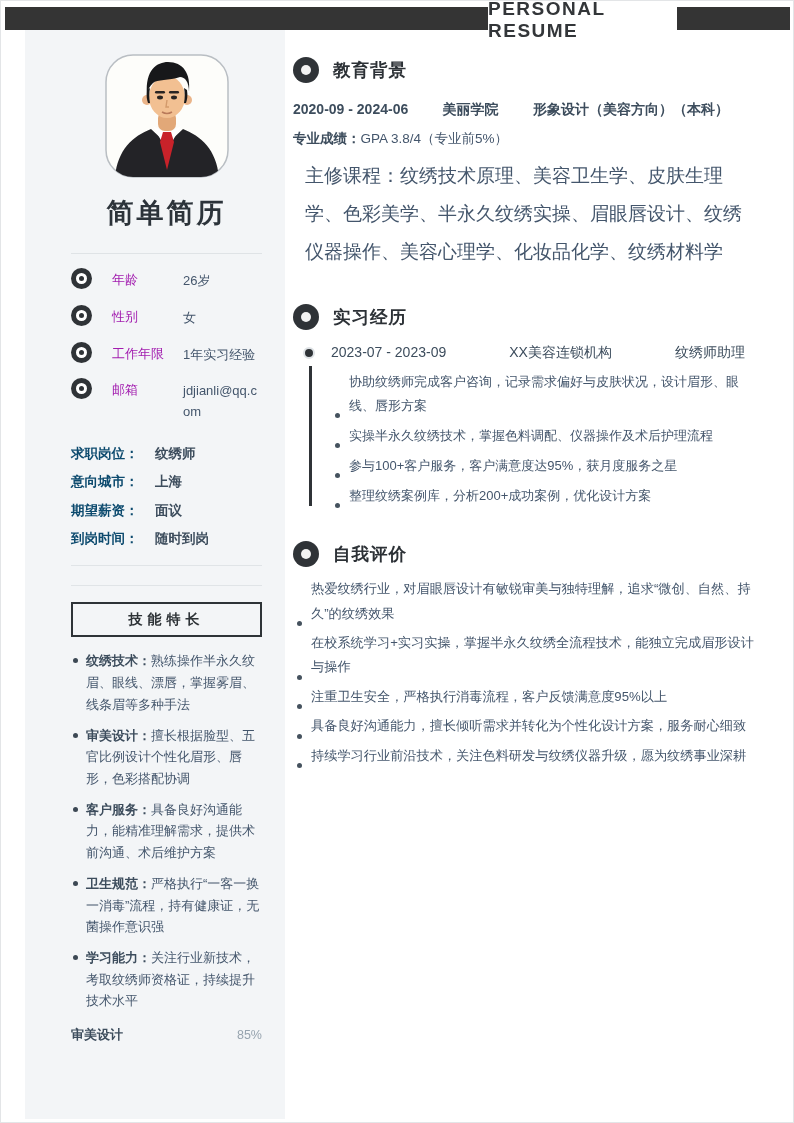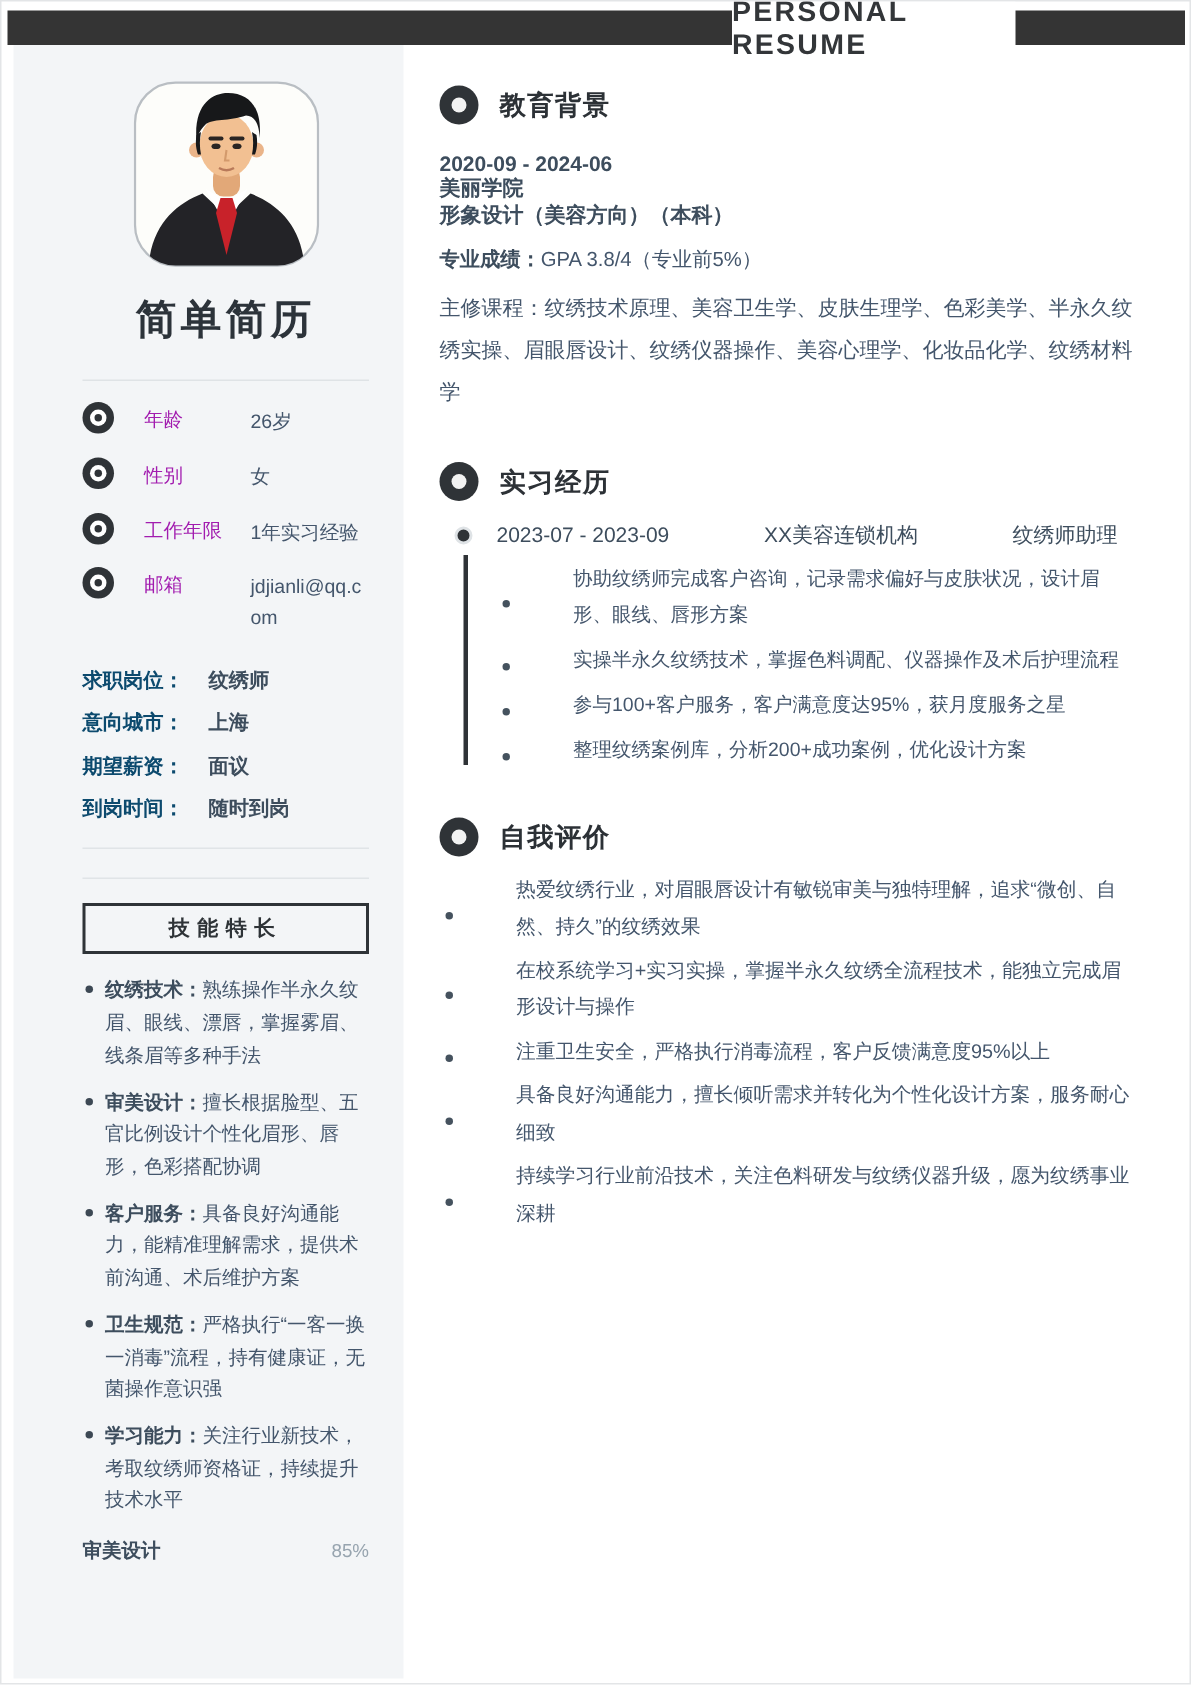--- a/index.html
+++ b/index.html
@@ -15,21 +15,21 @@
   
   .top-bar { position:absolute; left:4px; right:3px; top:6px; height:23px; background:#343434; }
   .resume-label-box {
     position:absolute; top:0; left:487px; width:189px; height:38px;
     background:#ffffff; display:flex; align-items:center; justify-content:center;
   }
   .resume-label { font-size:19px; font-weight:bold; letter-spacing:1.5px; color:#333639; }
 
   
   .sidebar {
-    position:absolute; left:8px; top:29px; width:260px; height:1089px;
+    position:absolute; left:24px; top:29px; width:260px; height:1089px;
     background:#f3f5f7; padding:24px 23px 0 46px;
   }
   .avatar-wrap { width:124px; height:124px; margin:0 auto; }
   .avatar-wrap svg { display:block; }
   .side-name { text-align:center; font-size:27px; font-weight:bold; letter-spacing:3px; color:#2c333a; margin-top:17px; }
   .divider { border-top:1px solid #dfe3e6; margin-top:22px; }
 
   .info-list { margin-top:14px; }
   .info-row { display:flex; align-items:flex-start; margin-top:13px; font-size:13px; }
   .donut-sm { flex:none; width:21px; height:21px; border-radius:50%; background:#2f3337;
@@ -68,35 +68,35 @@
 
   
   .main { position:absolute; left:268px; top:38px; right:8px; padding:18px 30px 0 24px; }
   .section-header { display:flex; align-items:center; }
   .donut-lg { flex:none; width:26px; height:26px; border-radius:50%; background:#2f3337;
               display:flex; align-items:center; justify-content:center; }
   .donut-lg .hole { width:10px; height:10px; border-radius:50%; background:#f2f2f2; }
   .section-title { font-size:17.5px; font-weight:bold; color:#2c3136; margin-left:14px; letter-spacing:1px; }
 
   .edu-head { display:flex; justify-content:space-between; margin-top:18px; padding-right:26px;
-              font-size:14px; font-weight:bold; color:#3d4d5d;flex-direction:column; }
+              font-size:14px; font-weight:bold; color:#3d4d5d; }
   .edu-line { margin-top:10px; font-size:13.5px; line-height:1.55; }
   .edu-line .lbl { font-weight:bold; color:#3d4d5d; }
-  .edu-courses { margin-top:7px; font-size:14px; line-height:2.0; }
+  .edu-courses { margin-top:7px; font-size:19px; line-height:2.0;margin-left:12px; }
 
   .sec-gap { margin-top:33px; }
 
   .timeline { position:relative; margin-top:14px; margin-left:10px; padding-left:28px; }
   .tl-dot { position:absolute; left:0; top:3px; width:12px; height:12px; border-radius:50%;
             background:#2f3337; border:2px solid #dfe3e6; }
   .tl-line { position:absolute; left:6px; top:22px; bottom:2px; width:2.5px; background:#2f3337; }
   .tl-head { display:flex; justify-content:space-between; padding-right:10px;
              font-size:14px; font-weight:normal; color:#3d4d5d; }
   .tl-bullets { margin-top:8px; }
-  .b-item { display:flex; align-items:center; margin-top:6px; font-size:13px; line-height:1.85;gap:33px; }
+  .b-item { display:flex; align-items:flex-end; margin-top:6px; font-size:13px; line-height:1.85; }
   .b-item .bullet-dot { margin:9px 9px 0 4px; background:#45525e; }
   .b-text { flex:1; }
 
   .eval-bullets { margin-top:10px; }
   .eval-bullets .b-item { font-size:13.2px; line-height:1.85; margin-top:5px; }
 </style>
 </head>
 <body>
 
 <div class="top-bar"></div>

